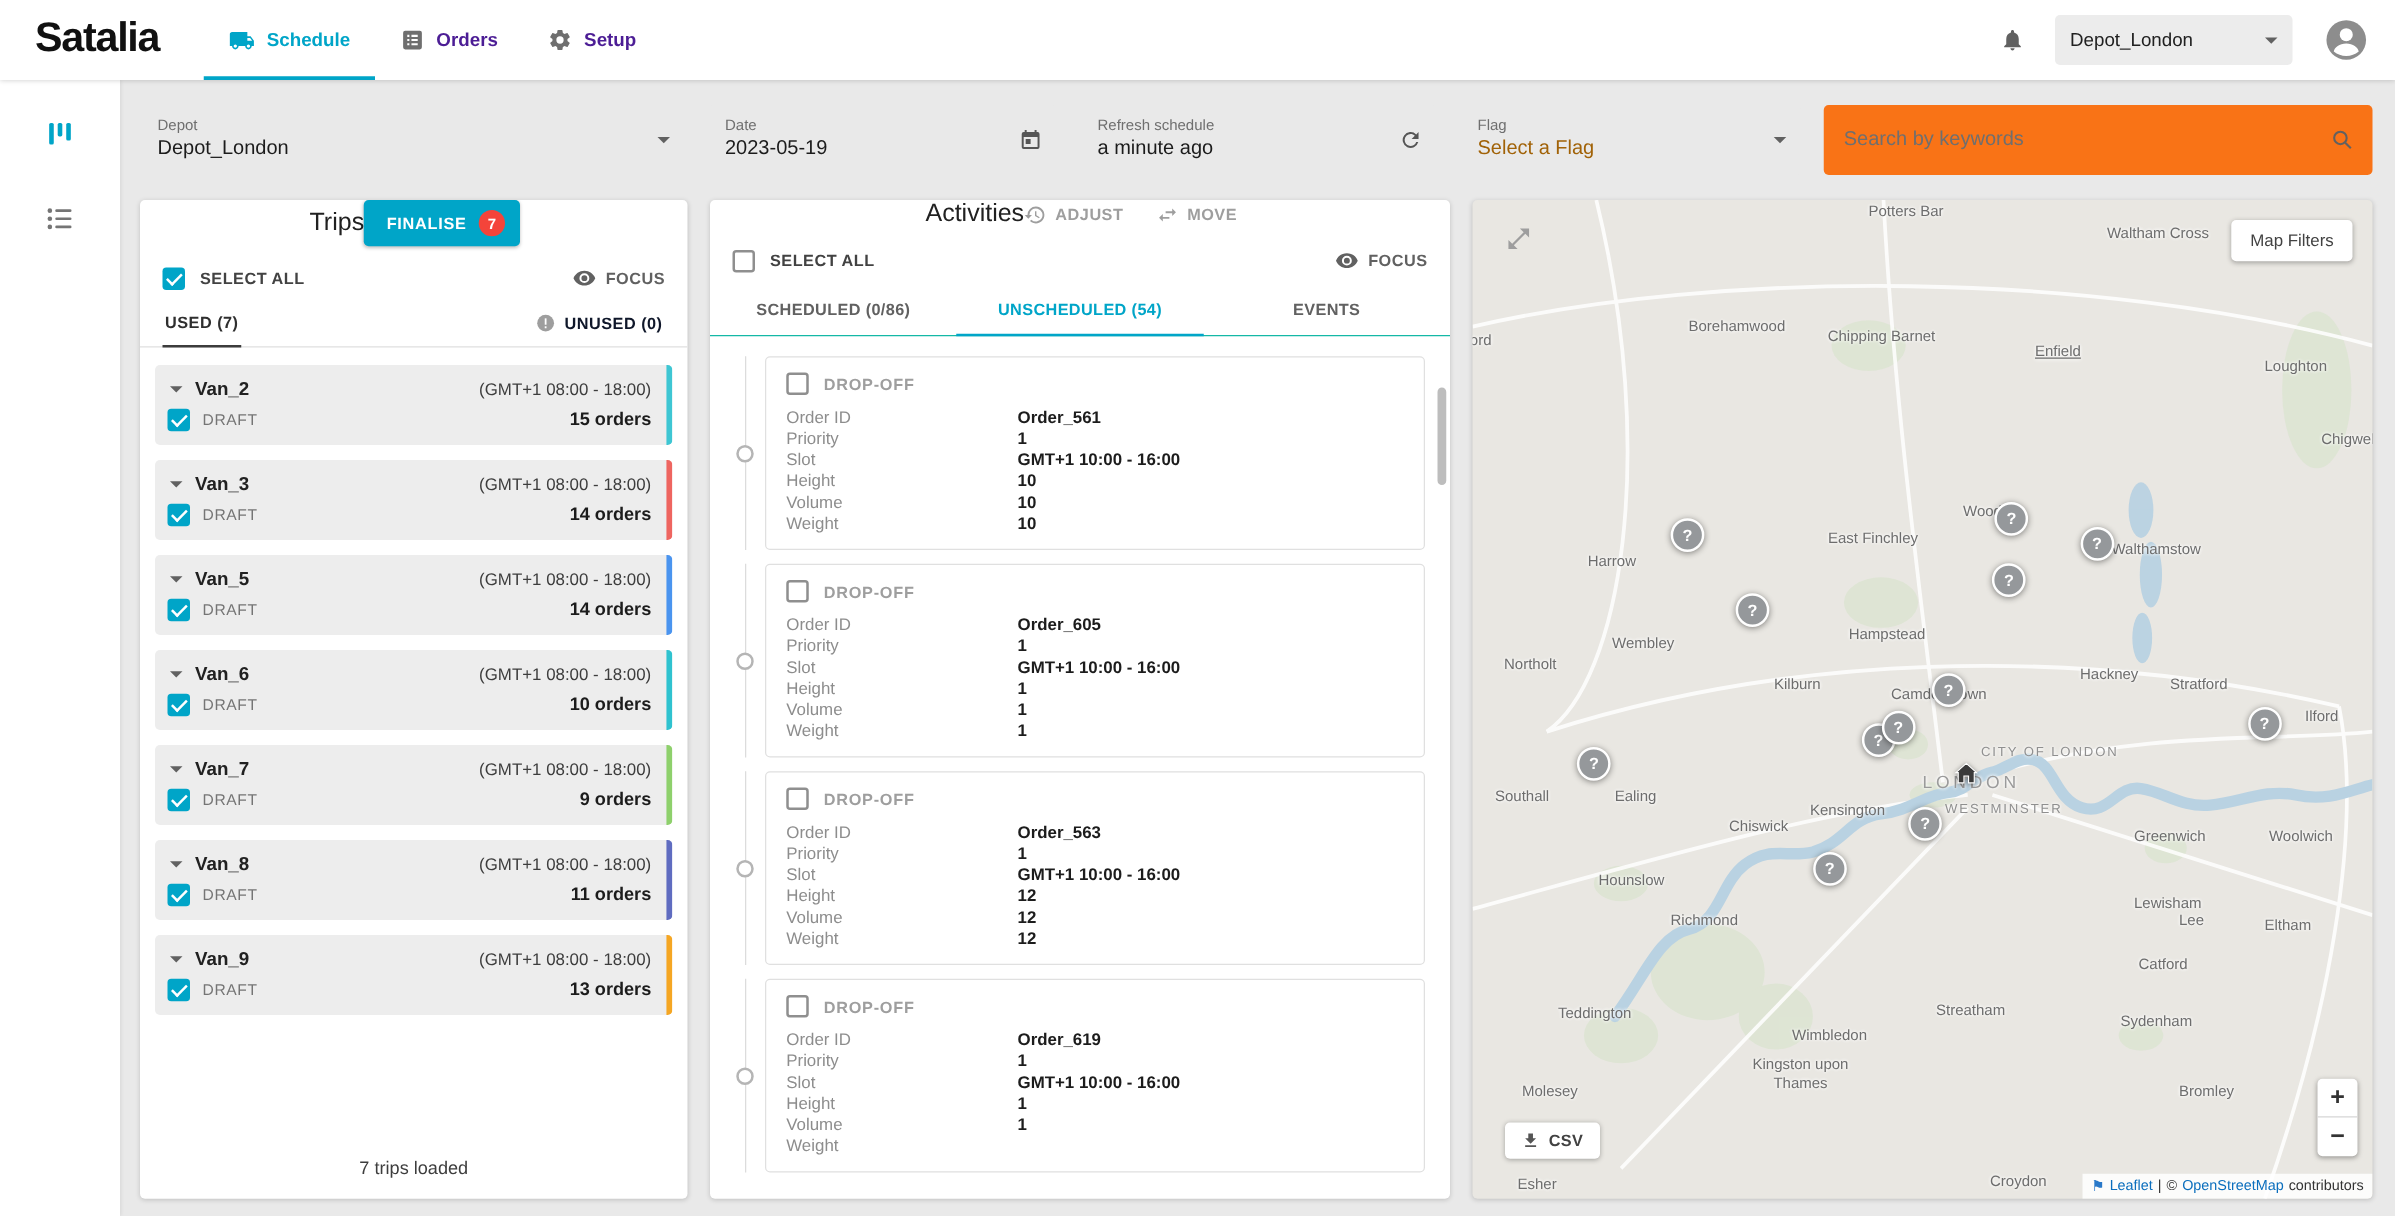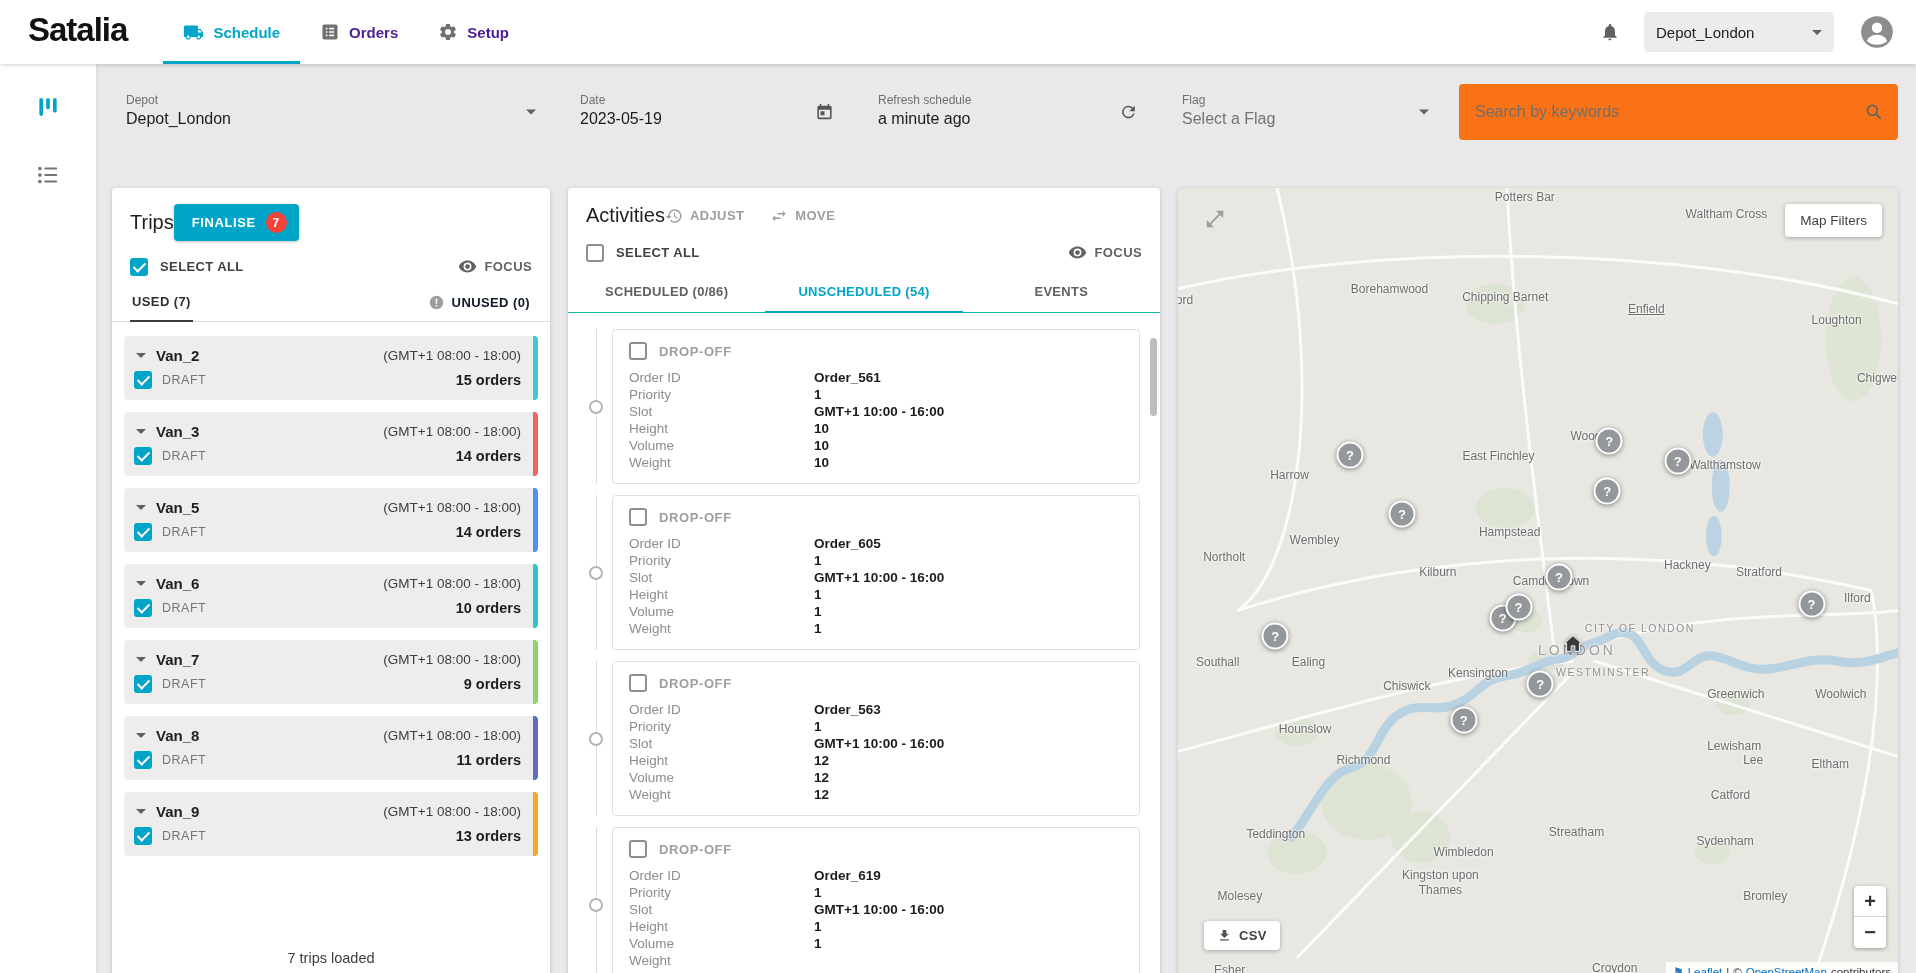--- a/index.html
+++ b/index.html
@@ -35,54 +35,54 @@
   .avatar{ width:38px; height:38px; }
 
   
   .app{ display:flex; height:909px; }
   .rail{
     width:96px; background:#fff; box-shadow:1px 0 3px rgba(0,0,0,.08);
     display:flex; flex-direction:column; align-items:center; padding-top:30px; gap:42px;
     position:relative; z-index:20;
   }
   .rail-btn{ cursor:pointer; }
-  .content{ flex:1; padding:20px 18px 0 16px; display:flex; flex-direction:column;gap:28px; }
+  .content{ flex:1; padding:20px 18px 0 16px; display:flex; flex-direction:column; }
 
   
   .filterbar{ display:flex; gap:18px; margin-bottom:20px; }
   .fctrl{
     background:#e9e9e9; border-radius:4px; height:56px; position:relative;
     padding:9px 40px 0 14px; cursor:pointer;
   }
   .fctrl .flabel{ font-size:12px; color:#6f6f6f; display:block; margin-bottom:3px; }
   .fctrl .fvalue{ font-size:16px; color:#1c1c1c; }
   .fctrl .ficon{ position:absolute; right:12px; top:50%; transform:translateY(-50%); }
   .f-depot{ width:436px; }
   .f-date{ width:280px; }
   .f-refresh{ width:286px; }
   .f-flag{ width:273px; }
-  .f-flag .fvalue{ color:#737373; }
+  .f-flag .fvalue{ color:#a16207; }
   .f-search{ flex:1; background:#f97316; border-radius:4px; height:56px; position:relative; }
   .f-search input{
     width:100%; height:100%; border:none; background:transparent; outline:none;
     font-family:"Liberation Sans",sans-serif; font-size:16px; color:#212121; padding:0 44px 0 16px;
   }
   .f-search input::placeholder{ color:#6f6f6f; }
 
   
   .panels{ display:flex; gap:18px; height:799px; }
   .panel{
     background:#fff; border-radius:4px; box-shadow:0 1px 4px rgba(0,0,0,.18);
     display:flex; flex-direction:column; overflow:hidden;
   }
   .p-trips{ width:438px; }
   .p-activities{ width:592px; position:relative; }
   .p-map{ flex:1; padding:0; }
 
-  .panel-head{ display:flex; align-items:center; justify-content:flex-start; padding:16px 16px 12px 18px; }
+  .panel-head{ display:flex; align-items:center; justify-content:center; padding:0 16px 12px 18px; }
   .panel-title{ font-size:20px; font-weight:500; color:#212121; }
 
   .btn-finalise{
     background:var(--accent); color:#fff; border:none; border-radius:4px;
     height:37px; padding:0 12px 0 18px; font-size:13px; font-weight:700; letter-spacing:.6px;
     display:flex; align-items:center; gap:10px; cursor:pointer;
     box-shadow:0 1px 3px rgba(0,0,0,.25); font-family:"Liberation Sans",sans-serif;
   }
   .badge{
     background:var(--badge-red); color:#fff; width:21px; height:21px; border-radius:50%;

